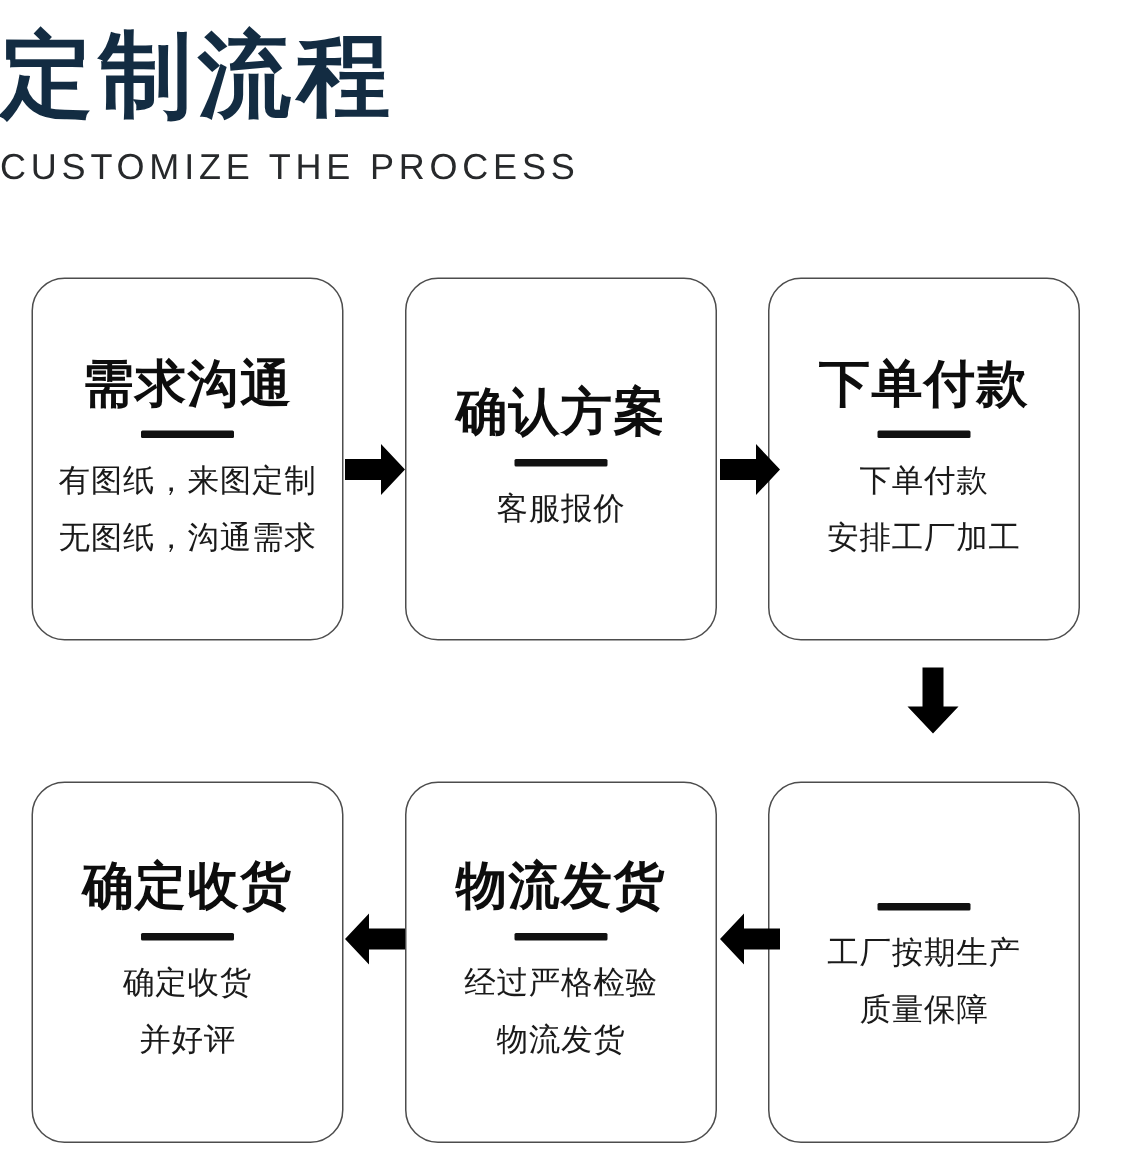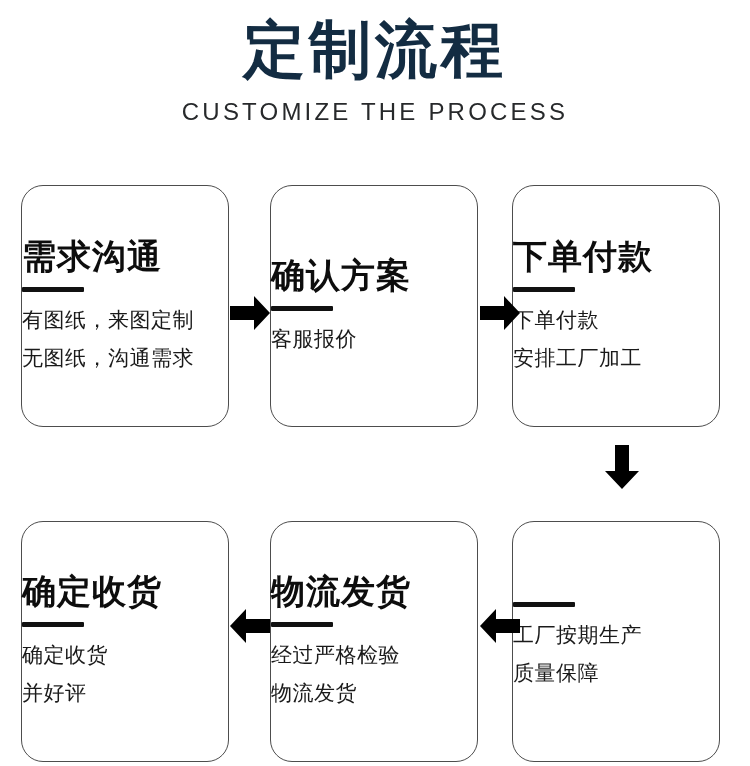--- a/index.html
+++ b/index.html
@@ -19,21 +19,20 @@
     width: 750px;
     height: 766px;
   }
 
   
   .header {
     position: absolute;
     top: 0;
     left: 0;
     width: 750px;
-    text-align: center;
   }
   .title {
     margin: 0;
     padding-top: 14px;
     font-size: 62px;
     line-height: 72px;
     font-weight: bold;
     color: #132c42;
     letter-spacing: 4px;
     font-family: "DejaVu Sans", "Liberation Sans", sans-serif;
@@ -60,20 +59,21 @@
   .card {
     position: absolute;
     box-sizing: border-box;
     width: 208px;
     height: 242px;
     border: 1.6px solid #4d4d4d;
     border-radius: 22px;
     background: #ffffff;
     display: flex;
     flex-direction: column;
+    align-items: center;
     justify-content: center;
   }
   .card.r1 { top: 185px; }
   .card.r2 { top: 497px; height: 241px; margin-top: 24px; }
   .card.c1 { left: 21px; }
   .card.c2 { left: 270px; }
   .card.c3 { left: 512px; }
 
   .card-title {
     font-size: 34px;

